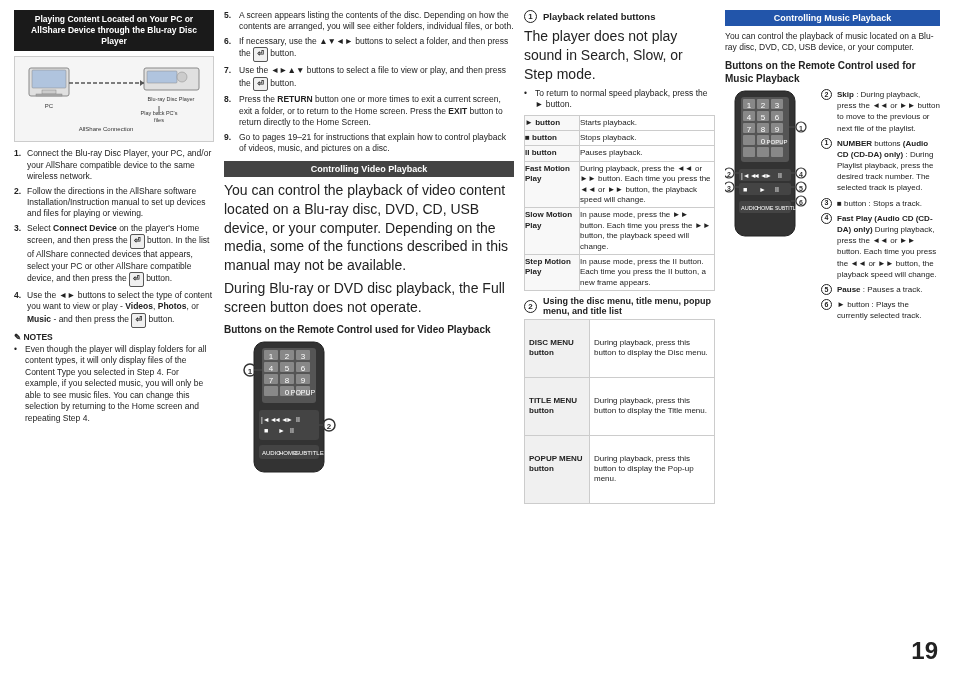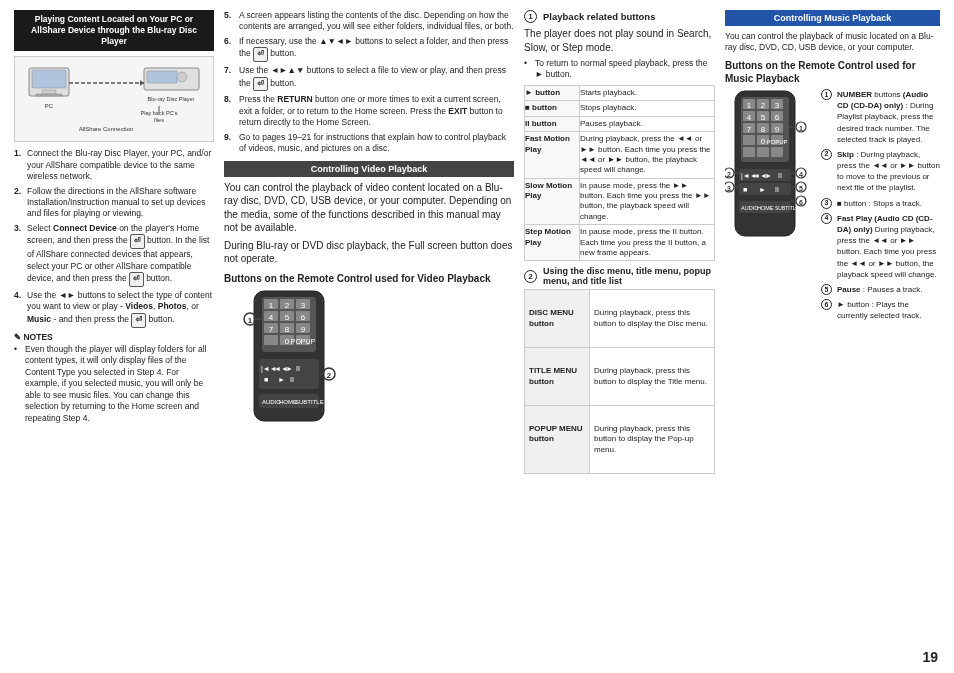--- a/index.html
+++ b/index.html
@@ -137,21 +137,21 @@
     .ctrl-header {
       background: #444;
       color: #fff;
       font-weight: bold;
       font-size: 9px;
       padding: 3px 6px;
       text-align: center;
       margin-bottom: 4px;
     }
     .ctrl-text {
-      font-size: 10px;
+      font-size: 14px;
       line-height: 1.35;
       margin-bottom: 4px;
     }
 
     
     .remote-area {
       display: flex;
       gap: 8px;
       margin-top: 4px;
     }
@@ -266,21 +266,21 @@
       gap: 3px;
       margin-bottom: 4px;
       align-items: flex-start;
     }
 
     
     .page-number {
       position: absolute;
       bottom: 8px;
       right: 16px;
-      font-size: 14px;
+      font-size: 24px;
       font-weight: bold;
       color: #222;
     }
 
     
     .icon-btn {
       display: inline-flex;
       align-items: center;
       justify-content: center;
       border: 1px solid #555;
@@ -594,26 +594,26 @@
             <line x1="71" y1="98" x2="66" y2="98" stroke="#555" stroke-width="0.8"></line>
 
             <circle cx="76" cy="112" r="5" fill="none" stroke="#333" stroke-width="1.2"></circle>
             <text x="76" y="116" text-anchor="middle" font-size="7" fill="#333" font-weight="bold">6</text>
             <line x1="71" y1="112" x2="66" y2="112" stroke="#555" stroke-width="0.8"></line>
           </svg>
         </div>
 
         <div class="music-annot">
           <div class="music-annot-item">
+            <span class="circle-num" style="font-size:7px;width:11px;height:11px;">2</span>
+            <span><strong>Skip</strong> : During playback, press the ◄◄ or ►► button to move to the previous or next file of the playlist.</span>
+          </div>
+          <div class="music-annot-item">
             <span class="circle-num" style="font-size:7px;width:11px;height:11px;">1</span>
             <span><strong>NUMBER</strong> buttons <strong>(Audio CD (CD-DA) only)</strong> : During Playlist playback, press the desired track number. The selected track is played.</span>
-          </div>
-          <div class="music-annot-item">
-            <span class="circle-num" style="font-size:7px;width:11px;height:11px;">2</span>
-            <span><strong>Skip</strong> : During playback, press the ◄◄ or ►► button to move to the previous or next file of the playlist.</span>
           </div>
           <div class="music-annot-item">
             <span class="circle-num" style="font-size:7px;width:11px;height:11px;">3</span>
             <span><strong>■</strong> button : Stops a track.</span>
           </div>
           <div class="music-annot-item">
             <span class="circle-num" style="font-size:7px;width:11px;height:11px;">4</span>
             <span><strong>Fast Play (Audio CD (CD-DA) only)</strong> During playback, press the ◄◄ or ►► button. Each time you press the ◄◄ or ►► button, the playback speed will change.</span>
           </div>
           <div class="music-annot-item">

